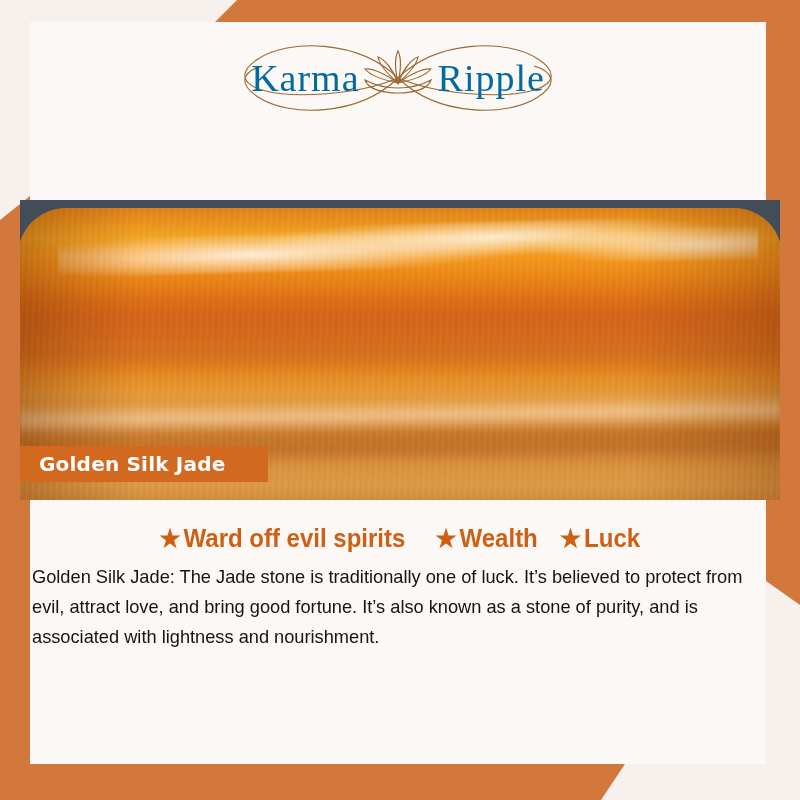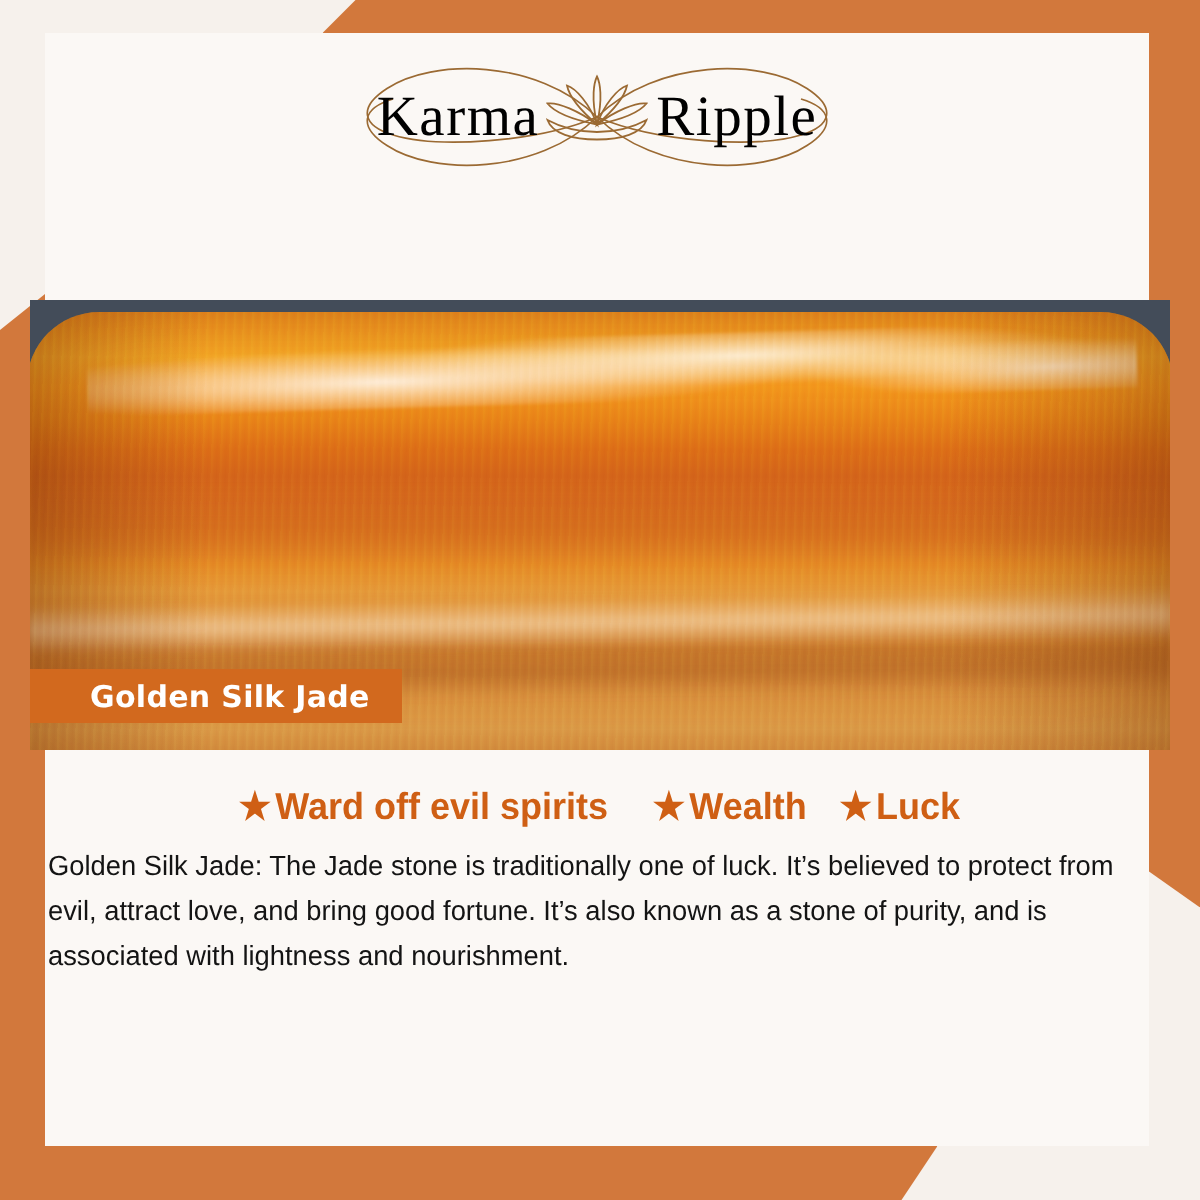--- a/index.html
+++ b/index.html
@@ -59,21 +59,21 @@
     position:relative;
     width:380px; height:86px;
     display:flex; align-items:center; justify-content:center;
   }
   #logo-flourish { position:absolute; left:0; top:0; width:380px; height:86px; }
   #logo-text {
     position:relative;
     font-family:"Liberation Serif", serif;
     font-size:38px;
     letter-spacing:1px;
-    color:#000000;
+    color:#0369a1;
     white-space:nowrap;
     display:flex; align-items:center; gap:0;
   }
   .logo-word { display:inline-block; }
   #logo-lotus-gap { display:inline-block; width:78px; }
 
   
   #title-banner {
     position:absolute;
     left:163px; top:139px; width:474px; height:58px;
@@ -190,21 +190,21 @@
   }
 
   
   #stone-label {
     position:absolute;
     left:0; top:246px; width:248px; height:36px;
     background:#d2691e;
     display:flex; align-items:center;
   }
   #stone-label-text {
-    padding-left:40px;
+    padding-left:19px;
     color:#ffffff;
     font-size:20px;
     font-weight:bold;
     letter-spacing:0.2px;
     font-family:"DejaVu Sans","Liberation Sans", sans-serif;
   }
 
   
   #benefits {
     position:absolute;

